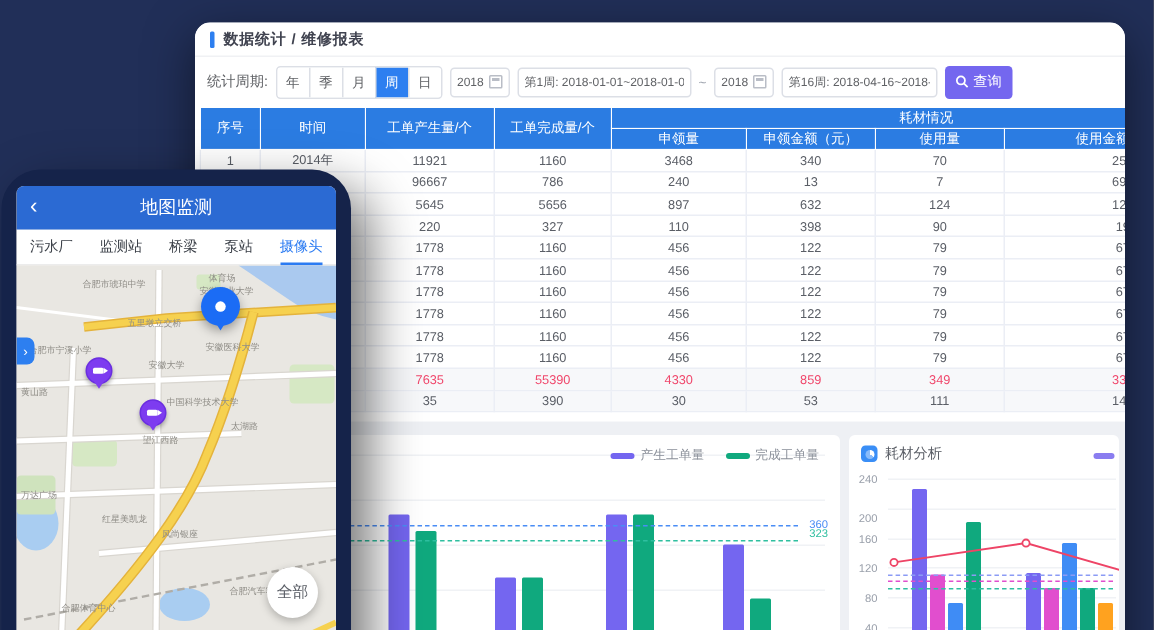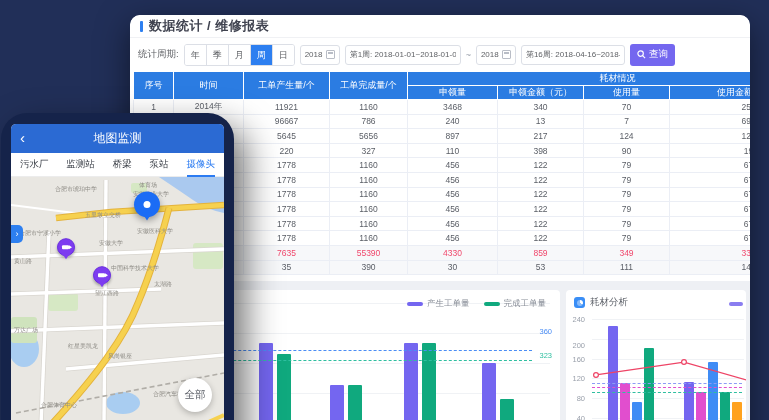--- a/index.html
+++ b/index.html
@@ -4,21 +4,21 @@
 <style>
   html,body{margin:0;padding:0;background:#0e1730;}
   #stage{position:relative;width:769px;height:420px;background:#212f58;overflow:hidden;
          font-family:"Liberation Sans","DejaVu Sans",sans-serif;}
   
   .card{position:absolute;left:130px;top:15px;width:620px;height:480px;background:#eef0f4;
         border-radius:10px;box-shadow:0 10px 32px rgba(0,0,0,.5);overflow:hidden;}
   .top{background:#fff;border-radius:10px 10px 0 0;padding-bottom:6px;}
   .breadcrumb{height:22px;display:flex;align-items:center;gap:6px;padding:0 10px;border-bottom:1px solid #f0f1f4;}
   .bc-bar{width:3px;height:11px;background:#2d7ff0;border-radius:1px;}
-  .bc-text{font-size:13px;color:#404350;font-weight:bold;letter-spacing:.5px;}
+  .bc-text{font-size:10px;color:#404350;font-weight:bold;letter-spacing:.5px;}
   .filters{height:33px;display:flex;align-items:center;padding:0 8px;gap:5px;}
   .f-label{font-size:9.5px;color:#606266;white-space:nowrap;}
   .segs{display:flex;border:1px solid #dcdfe6;border-radius:3px;overflow:hidden;flex:none;}
   .seg{width:21px;height:20px;line-height:20px;text-align:center;font-size:9px;color:#606266;background:#fff;
        border-left:1px solid #dcdfe6;cursor:pointer;}
   .seg:first-child{border-left:none;}
   .seg-active{background:#2d7ff0;color:#fff;}
   .ctl{height:20px;border:1px solid #dcdfe6;border-radius:3px;background:#fff;display:flex;align-items:center;
        font-size:8px;color:#606266;padding:0 4px;gap:3px;box-sizing:border-box;flex:none;}
   .ctl.year{width:40px;justify-content:space-between;}
@@ -189,21 +189,21 @@
                 <td>13</td>
                 <td>7</td>
                 <td>690</td>
               </tr>
               <tr>
                 <td>3</td>
                 <td></td>
                 <td>5645</td>
                 <td>5656</td>
                 <td>897</td>
-                <td>217</td>
+                <td>632</td>
                 <td>124</td>
                 <td>129</td>
               </tr>
               <tr>
                 <td>4</td>
                 <td></td>
                 <td>220</td>
                 <td>327</td>
                 <td>110</td>
                 <td>398</td>
@@ -302,21 +302,21 @@
         <div class="bar" style="left: 119px; top: 53.2432px; height: 118.757px; background: rgb(116, 102, 240);"></div>
         <div class="bar" style="left: 190px; top: 95.1351px; height: 76.8649px; background: rgb(116, 102, 240);"></div>
         <div class="bar" style="left: 264px; top: 53.2432px; height: 118.757px; background: rgb(116, 102, 240);"></div>
         <div class="bar" style="left: 342px; top: 72.973px; height: 99.027px; background: rgb(116, 102, 240);"></div>
         <div class="bar" style="left: 66px; top: 72.973px; height: 99.027px; background: rgb(16, 169, 126);"></div>
         <div class="bar" style="left: 137px; top: 64.0541px; height: 107.946px; background: rgb(16, 169, 126);"></div>
         <div class="bar" style="left: 208px; top: 95.1351px; height: 76.8649px; background: rgb(16, 169, 126);"></div>
         <div class="bar" style="left: 282px; top: 53.2432px; height: 118.757px; background: rgb(16, 169, 126);"></div>
         <div class="bar" style="left: 360px; top: 108.649px; height: 63.3514px; background: rgb(16, 169, 126);"></div>
         <div class="ref" style="top: 60px; border-color: rgb(74, 141, 245);"></div>
-        <div class="reflab" style="top: 37px; color: rgb(74, 141, 245);">360</div>
+        <div class="reflab" style="top: 55px; color: rgb(74, 141, 245);">360</div>
         <div class="ref" style="top: 70px; border-color: rgb(47, 191, 160);"></div>
         <div class="reflab" style="top: 61px; color: rgb(47, 191, 160);">323</div>
         <div class="legend">
           <div class="litem">
             <span class="lswatch" style="background: rgb(116, 102, 240);"></span>
             <span>产生工单量</span>
           </div>
           <div class="litem">
             <span class="lswatch" style="background: rgb(16, 169, 126);"></span>
             <span>完成工单量</span>

